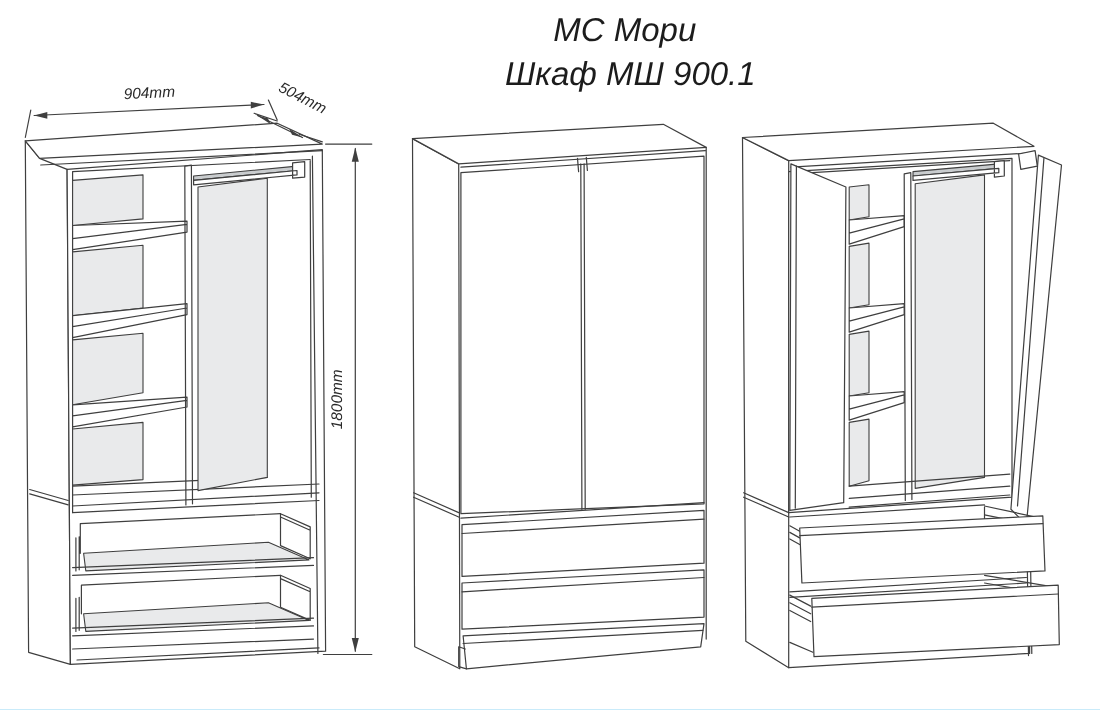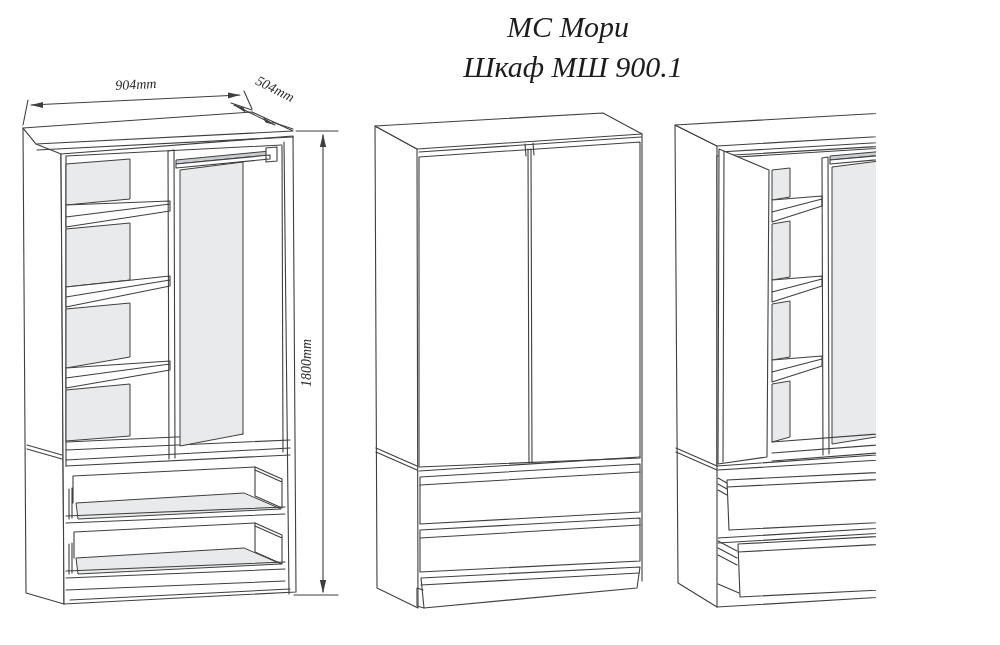--- a/index.html
+++ b/index.html
@@ -1,17 +1,17 @@
 <!DOCTYPE html>
 <html><head>
 <meta charset="utf-8">
 <style>
   html,body{margin:0;padding:0;background:#fff;}
-  .stage{position:relative;width:876px;height:645px;background:#0ea5e9;overflow:hidden;
-         font-family:Liberation Serif, serif;}
+  .stage{position:relative;width:1000px;height:645px;background:#0ea5e9;overflow:hidden;
+         font-family:Liberation Sans, sans-serif;}
   svg{position:absolute;left:0;top:0;}
   .ln{fill:none;stroke:#3f3f3f;stroke-width:1.1;stroke-linecap:round;stroke-linejoin:round;}
   .wh{fill:#ffffff;stroke:#3f3f3f;stroke-width:1.1;stroke-linejoin:round;}
   .sh{fill:#e9eaeb;stroke:#3f3f3f;stroke-width:1;stroke-linejoin:round;}
   .rl{fill:#c9ccce;stroke:#3f3f3f;stroke-width:1;stroke-linejoin:round;}
   .ar{fill:#3f3f3f;stroke:none;}
   .title-txt{font-size:30px;font-style:italic;fill:#1c1c1c;}
   .dim-txt{font-size:14px;font-style:italic;fill:#2a2a2a;}
 </style>
 </head>

